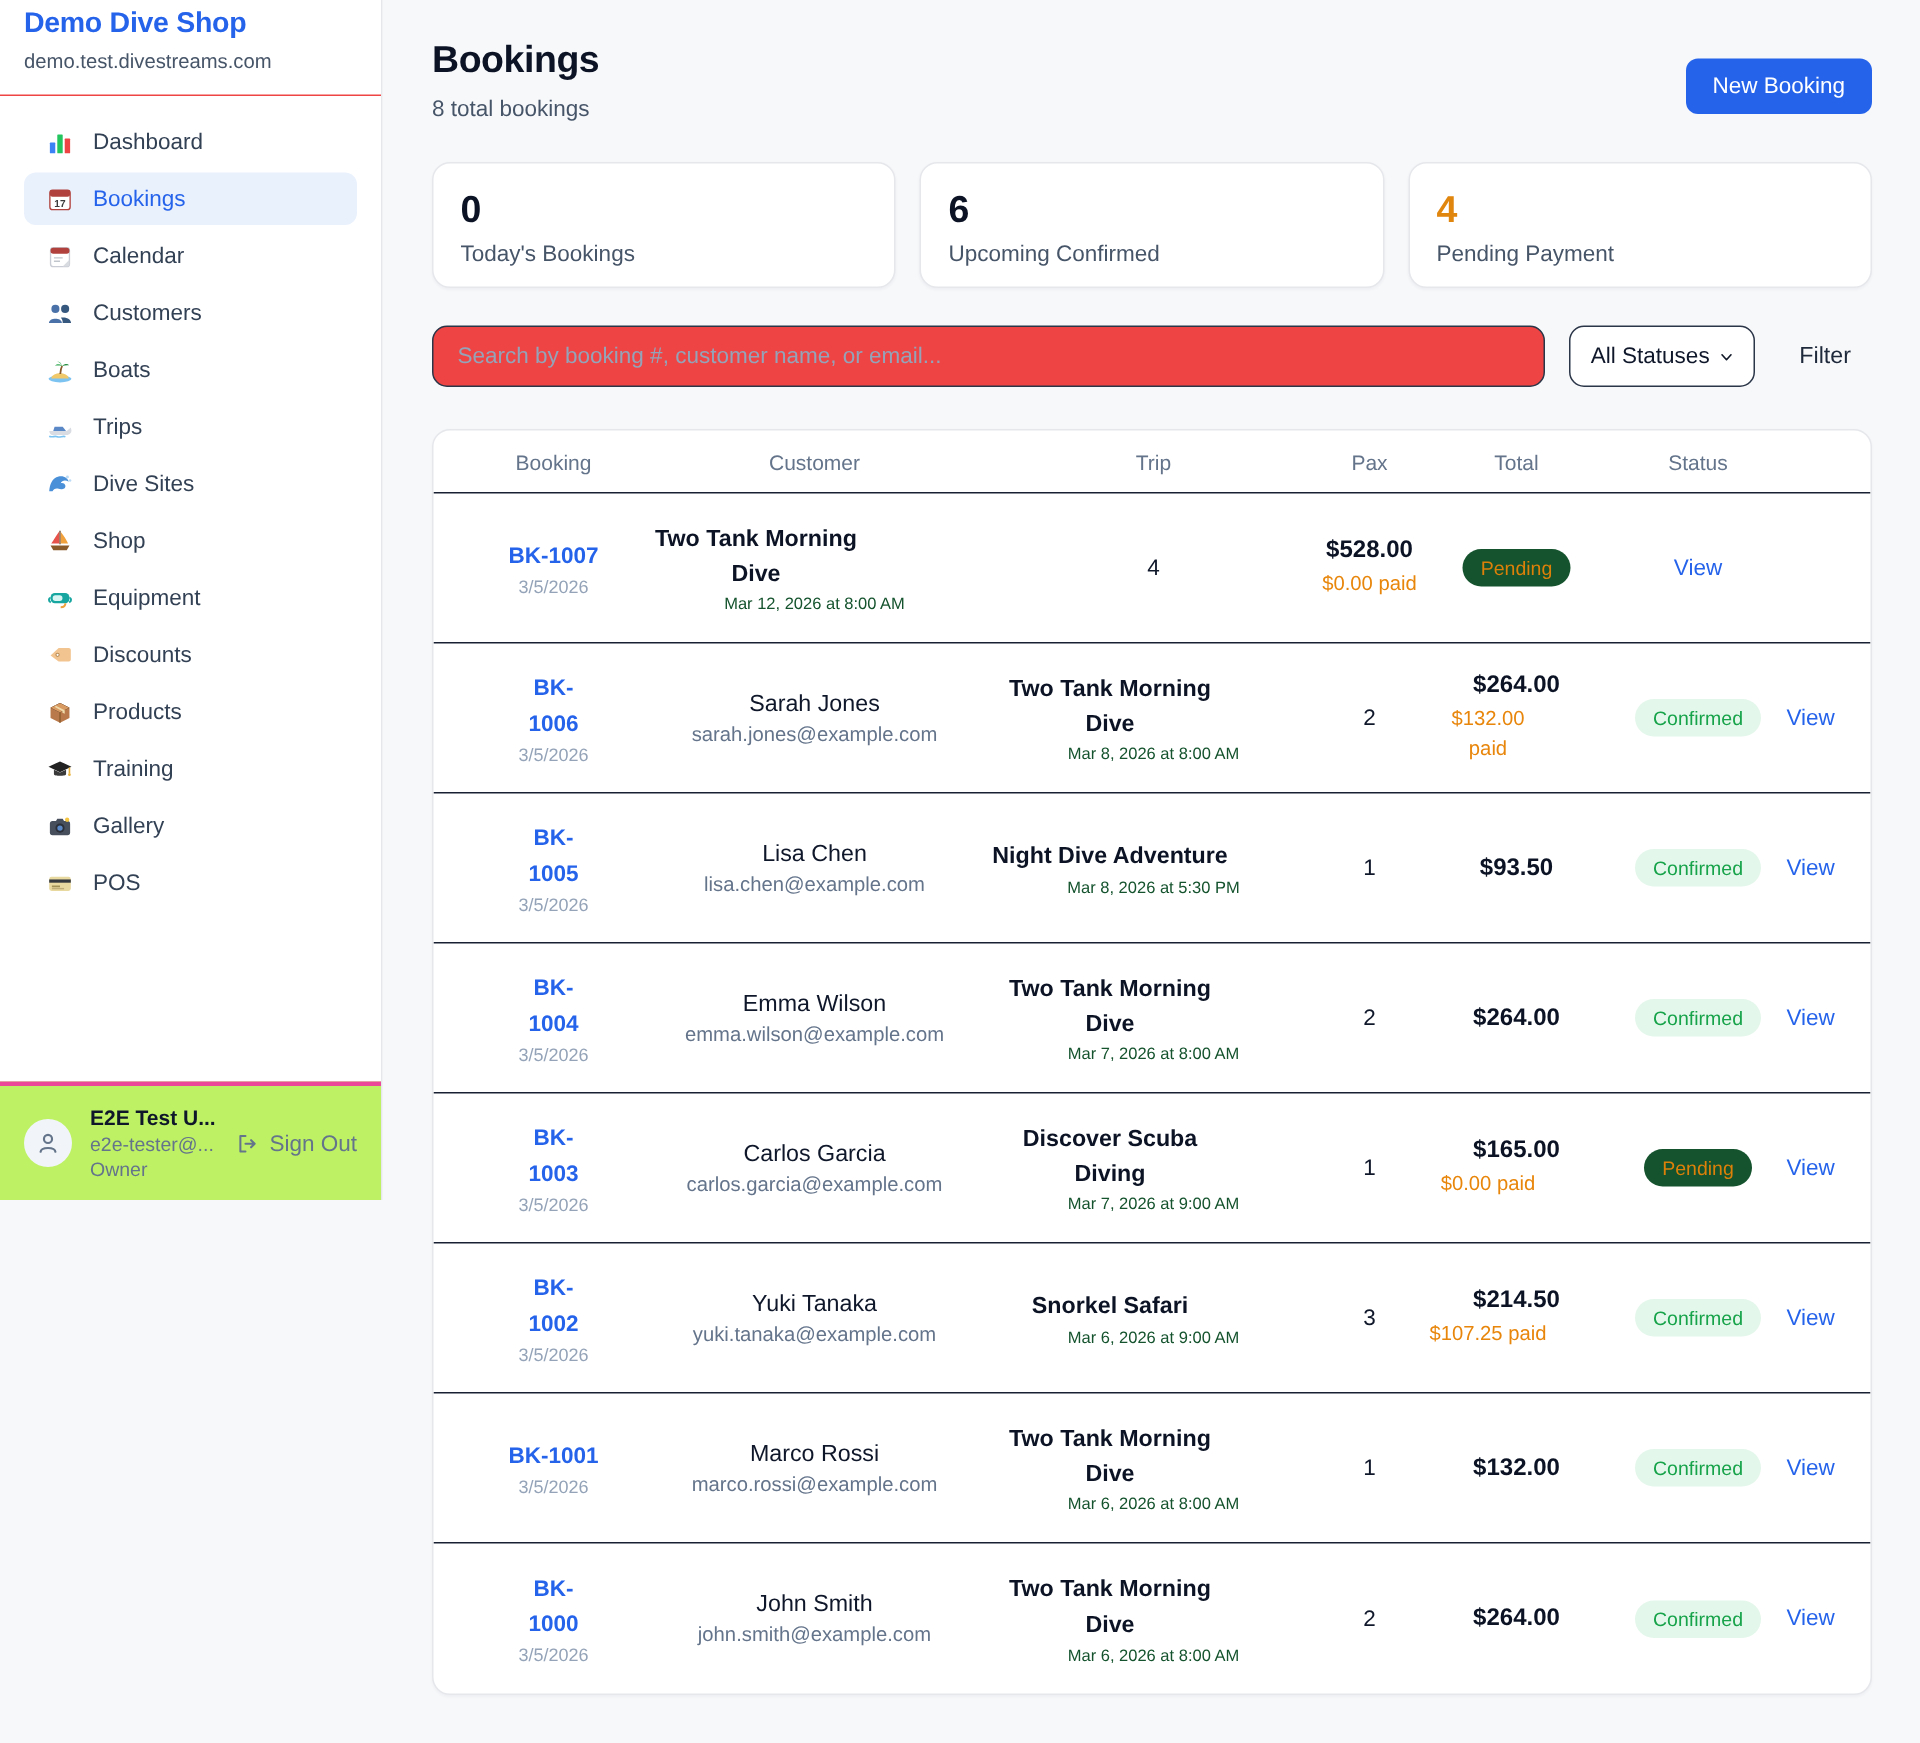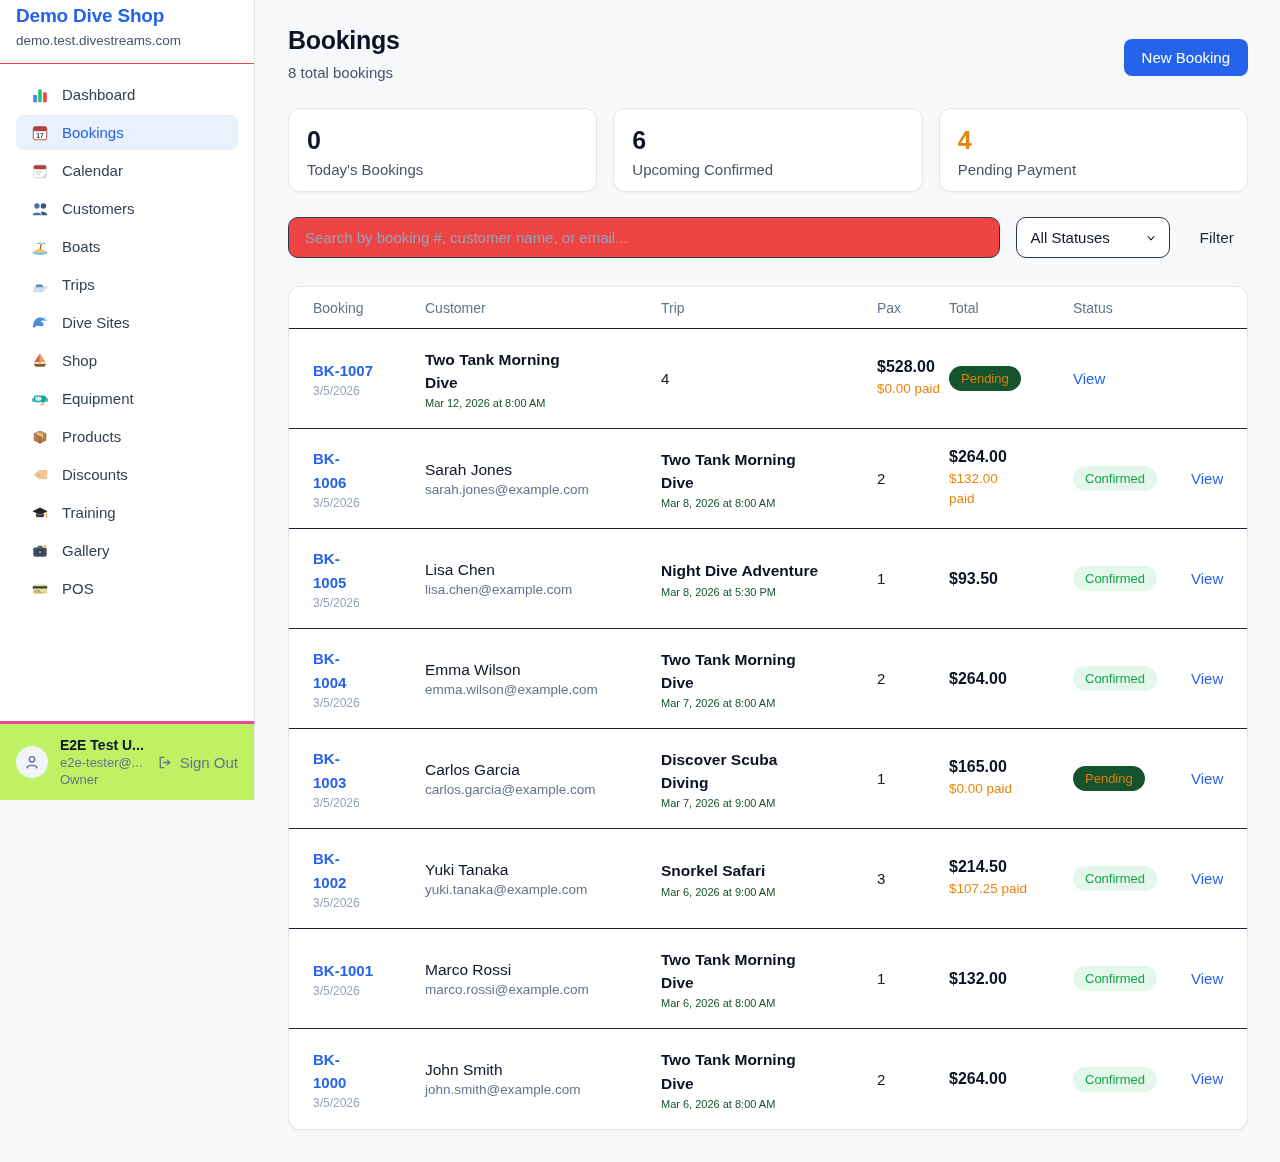--- a/index.html
+++ b/index.html
@@ -44,30 +44,30 @@
   .stat-card { background:#fff; border:1px solid #e5e7eb; border-radius:12px; padding:17px 18px;
                box-shadow:0 1px 2px rgba(15,23,42,0.04); height:84px; }
   .stat-value { font-size:25px; font-weight:700; }
   .stat-label { margin-top:6px; font-size:15px; color:#475569; }
 
   .filter-row { display:flex; align-items:center; gap:16px; margin-top:25px; }
   .search-input { flex:1; height:41px; border:1.5px solid #2b3648; border-radius:10px;
                   padding:0 16px; font-size:15px; color:#0f172a; background:#ef4444;
                   font-family:inherit; outline:none; }
   .search-input::placeholder { color:#94a3b8; }
-  .status-select { width:154px; height:41px; border:1.5px solid #2b3648; border-radius:10px;
+  .status-select { width:124px; height:41px; border:1.5px solid #2b3648; border-radius:10px;
                    background:#fff; display:flex; align-items:center; justify-content:space-between;
                    padding:0 12px 0 14px; font-size:15px; color:#0f172a; cursor:pointer; }
   .filter-btn { font-size:15.5px; color:#1e293b; padding:0 14px; cursor:pointer; background:none; border:none; font-family:inherit; }
 
   
   .table-card { margin-top:28px; background:#fff; border:1px solid #e5e7eb; border-radius:12px;
                 overflow:hidden; box-shadow:0 1px 2px rgba(15,23,42,0.04); }
   .tgrid { display:grid; grid-template-columns:112px 236px 216px 72px 124px 118px 1fr;
-           padding:0 24px; align-items:center; }
+           padding:0 24px; align-items:center;text-align:center; }
   .thead { height:42px; border-bottom:1px solid #182133; }
   .th { font-size:14px; color:#64748b; }
   .trow { height:100px; border-bottom:1px solid #182133; }
   .trow:last-child { border-bottom:none; }
   .bk-id { font-size:15px; font-weight:700; color:#2563eb; cursor:pointer; line-height:1.55; }
   .bk-date { margin-top:2px; font-size:12px; color:#94a3b8; }
   .cust-name { font-size:15.5px; color:#0f172a; }
   .cust-email { margin-top:3px; font-size:13.5px; color:#64748b; }
   .trip-name { font-size:15.5px; font-weight:700; color:#0b1324; max-width:158px; line-height:1.5; }
   .trip-when { margin-top:3px; font-size:11px; color:#14532d; }
@@ -183,37 +183,37 @@
               <rect x="4.6" y="7.5" width="7.2" height="4.4" rx="2" fill="#d8f4f3"></rect>
               <path d="M3 9.5 C1.4 9.5 1.4 12.5 3.2 12.8 M17 9.5 C18.6 9.5 18.6 12.5 16.8 12.8" stroke="#18a6a0" stroke-width="1.4" fill="none"></path>
               <path d="M14 13.5 C14 15.5 12.5 16.5 10.5 16.5" stroke="#f0a13c" stroke-width="1.5" fill="none"></path>
             </svg>
           </span>
           <span>Equipment</span>
         </div>
         <div class="nav-item">
           <span class="nav-icon">
             <svg viewBox="0 0 20 20">
+              <path d="M3 10 L9 4.5 L16.5 4.5 C17.3 4.5 18 5.2 18 6 L18 13 C18 13.8 17.3 14.5 16.5 14.5 L9 14.5 Z" fill="#f2c48f"></path>
+              <circle cx="8.2" cy="9.5" r="1.2" fill="#fff" stroke="#b98d57" stroke-width="0.8"></circle>
+            </svg>
+          </span>
+          <span>Discounts</span>
+        </div>
+        <div class="nav-item">
+          <span class="nav-icon">
+            <svg viewBox="0 0 20 20">
               <path d="M3 6.5 L10 3 L17 6.5 L17 14 L10 17.5 L3 14 Z" fill="#b9794a"></path>
               <path d="M3 6.5 L10 10 L17 6.5 L10 3 Z" fill="#d headers"></path>
               <path d="M3 6.5 L10 10 L17 6.5 L10 3 Z" fill="#d99a62"></path>
               <path d="M10 10 L10 17.5" stroke="#8a5a2b" stroke-width="1"></path>
               <path d="M6.5 4.8 L13.5 8.3 L13.5 11 L11.8 10.1 L11.8 9 L6.5 6.2 Z" fill="#f0d9a8"></path>
             </svg>
           </span>
           <span>Products</span>
-        </div>
-        <div class="nav-item">
-          <span class="nav-icon">
-            <svg viewBox="0 0 20 20">
-              <path d="M3 10 L9 4.5 L16.5 4.5 C17.3 4.5 18 5.2 18 6 L18 13 C18 13.8 17.3 14.5 16.5 14.5 L9 14.5 Z" fill="#f2c48f"></path>
-              <circle cx="8.2" cy="9.5" r="1.2" fill="#fff" stroke="#b98d57" stroke-width="0.8"></circle>
-            </svg>
-          </span>
-          <span>Discounts</span>
         </div>
         <div class="nav-item">
           <span class="nav-icon">
             <svg viewBox="0 0 20 20">
               <path d="M10 4 L18.5 8 L10 12 L1.5 8 Z" fill="#222"></path>
               <path d="M5.5 10.2 L5.5 13.5 C5.5 15 14.5 15 14.5 13.5 L14.5 10.2 L10 12.3 Z" fill="#3a3a3a"></path>
               <path d="M17 8.6 L17 13" stroke="#e8b23c" stroke-width="1.2"></path>
               <circle cx="17" cy="13.8" r="1" fill="#e8b23c"></circle>
             </svg>
           </span>

